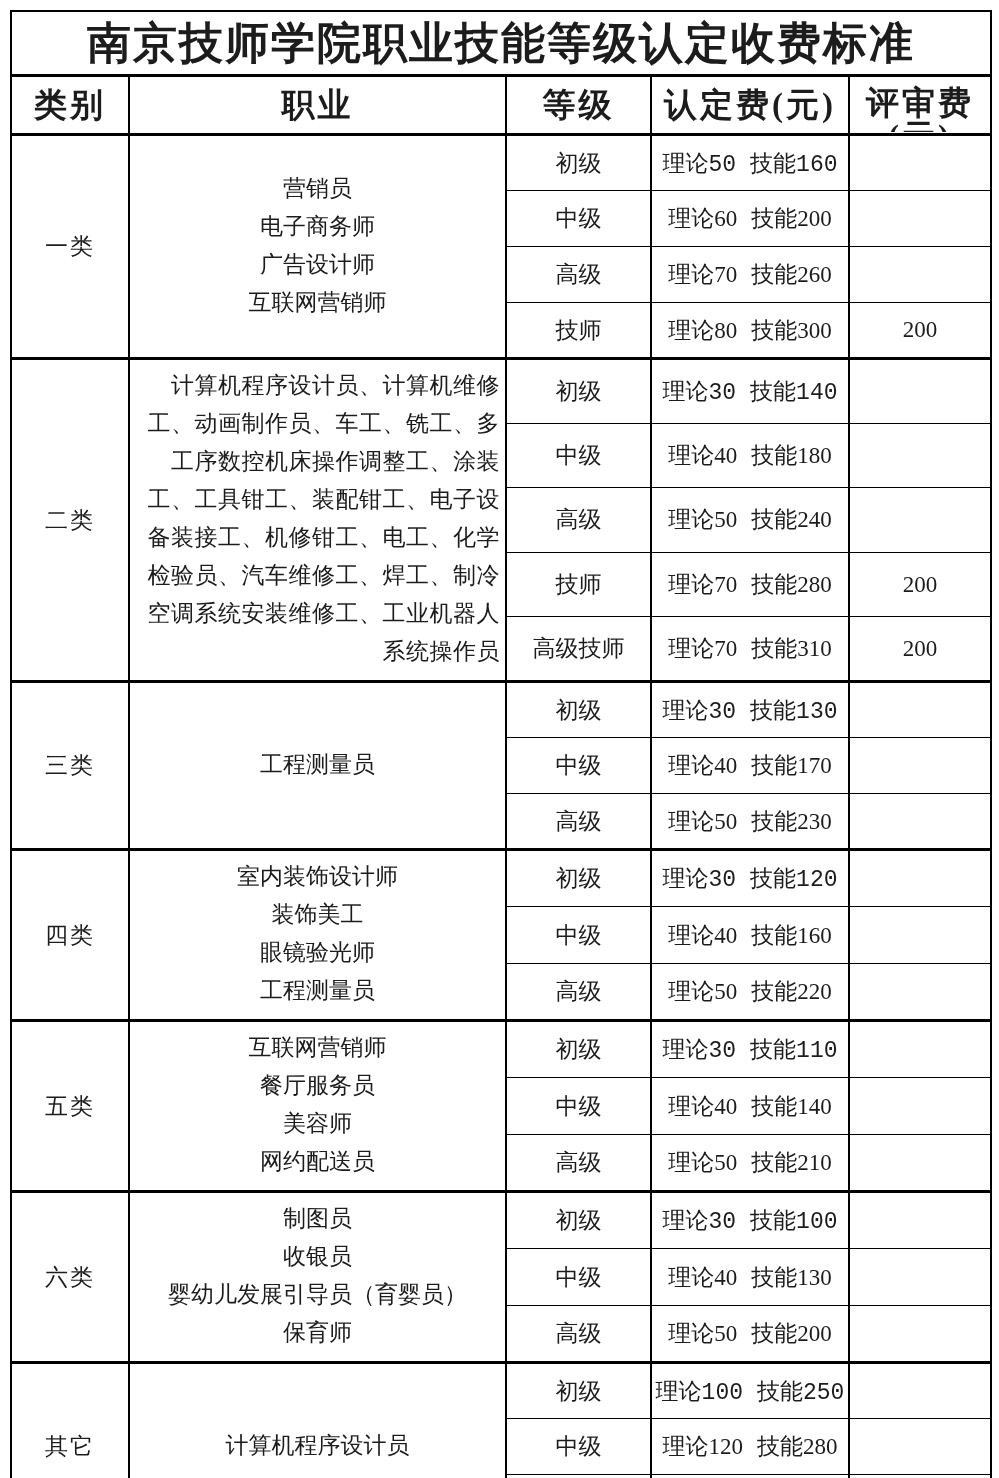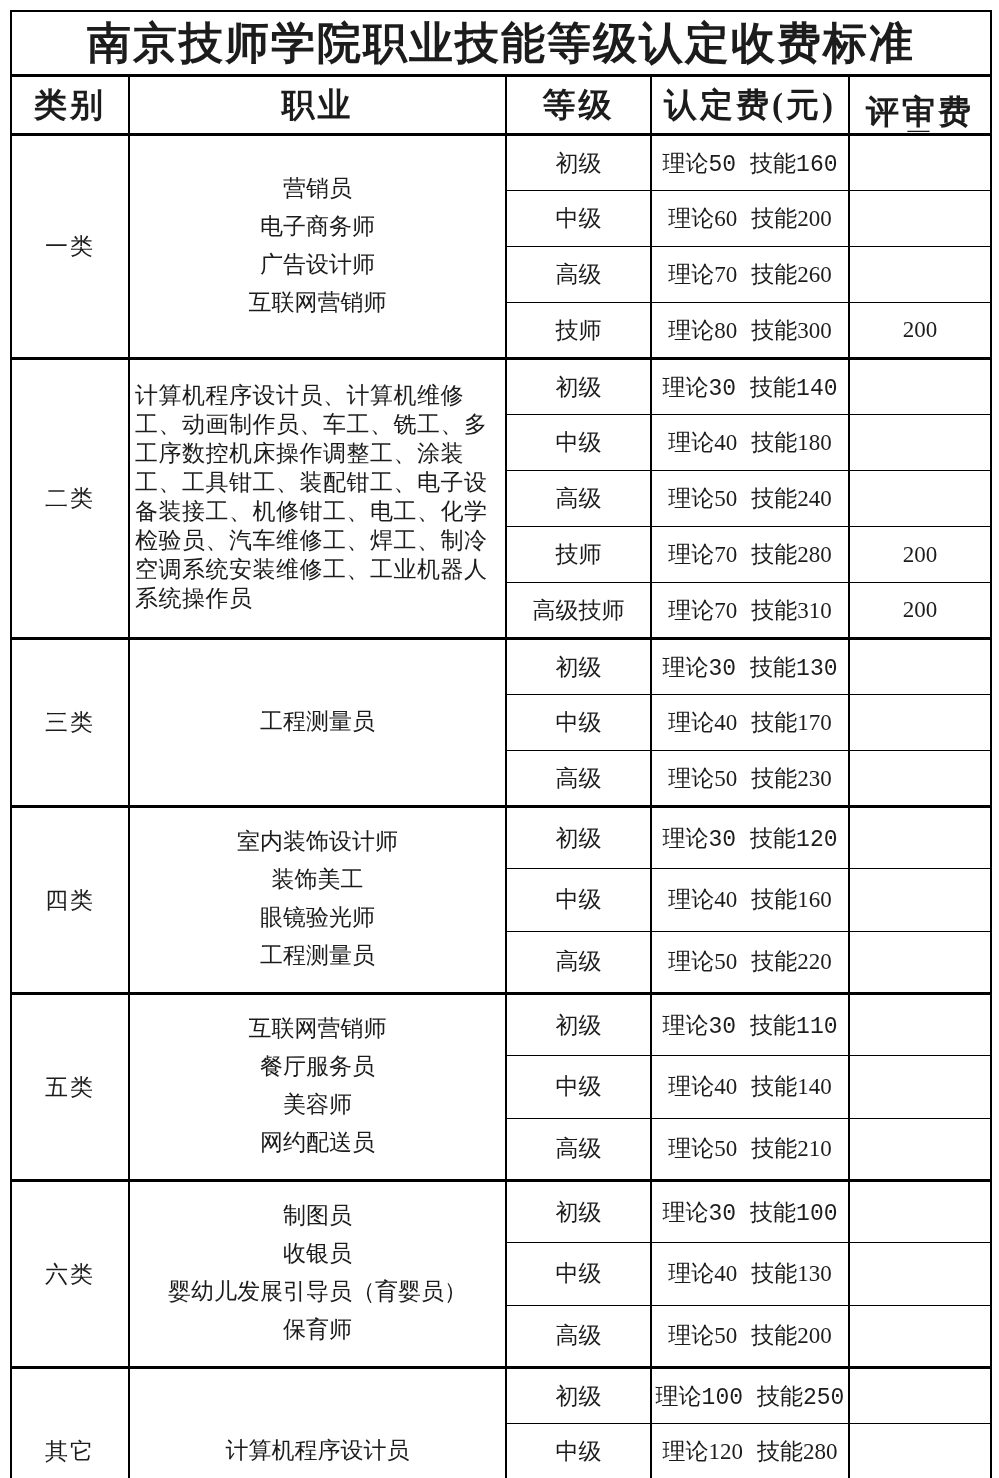--- a/index.html
+++ b/index.html
@@ -52,36 +52,36 @@
     border-bottom-width: 2px;
     font-size: 33px;
     font-weight: bold;
     letter-spacing: 3px;
   }
   tr.data-row { height: 56px; }
   tr.data-row td { font-size: 23px; }
   tr.section-start td { border-top-width: 3px; font-family: Liberation Mono, monospace; }
 
   td.occ {
-    padding: 16px 5px;
+    padding: 8px 5px;
     line-height: 38px;
   }
   .occ-lines div { line-height: 38px; }
   .occ-wrap {
-    text-align: left;
-    line-height: 29px;
+    text-align: right;
+    line-height: 38px;
     letter-spacing: 0.5px;
   }
   td.fee .theory { margin-right: 14px; margin-top: 20px; }
   td.cat { letter-spacing: 2px; }
 
   th .clip {
     height: 54px;
     overflow: hidden;
-    padding-top: 17px;
+    padding-top: 8px;
     box-sizing: border-box;
   }
   th .clip div { line-height: 34px; }
 </style>
 </head>
 <body>
 
 <div class="sheet">
   <table class="fee-table">
     <colgroup>

